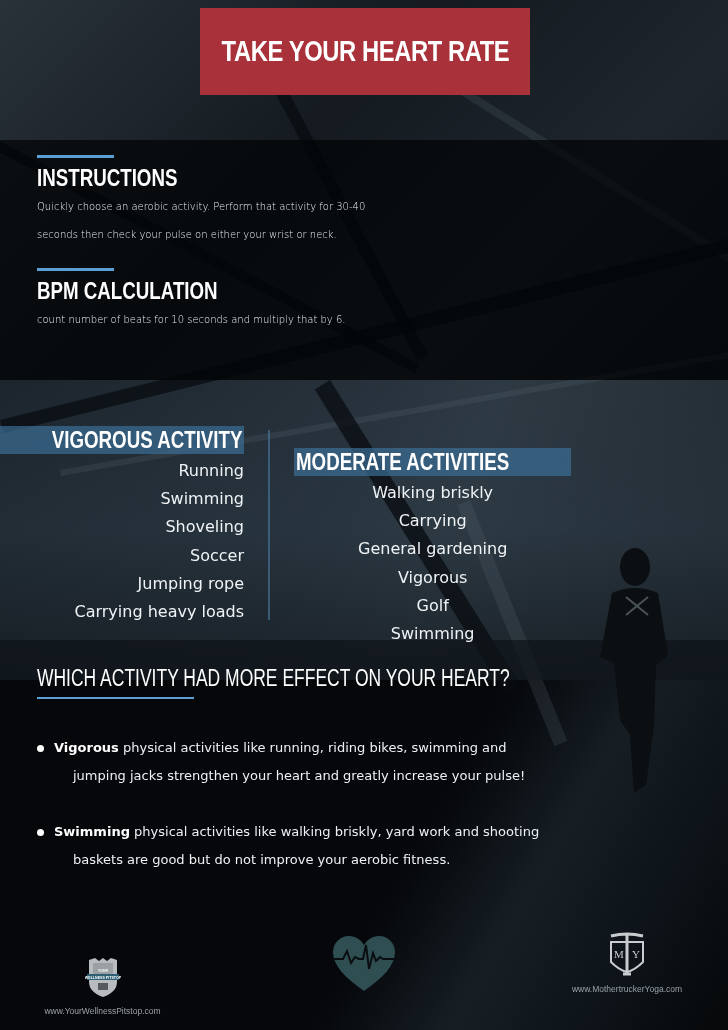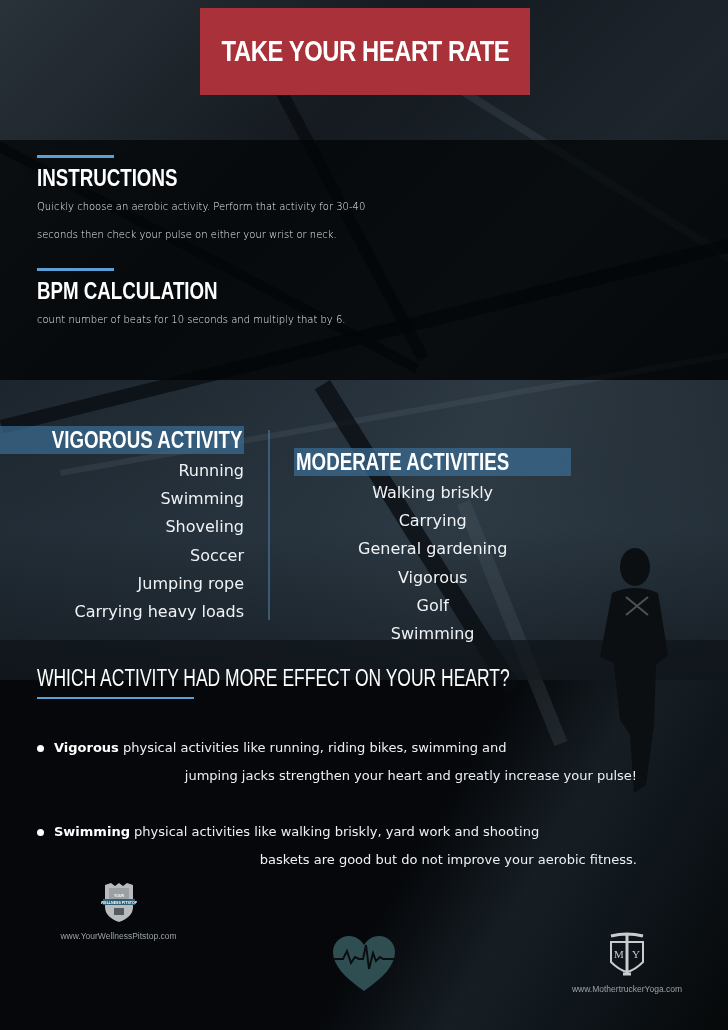--- a/index.html
+++ b/index.html
@@ -70,21 +70,21 @@
     .divider { position: absolute; left: 268px; top: 430px; width: 2px; height: 190px; background: rgba(80,130,170,0.55); }
 
     
     .question { position: absolute; left: 37px; top: 664px; }
     .question-title { font-size: 23px; color: #fff; transform: scaleX(0.76); font-weight: 400; line-height: 28px; }
     .question-line { width: 157px; height: 2px; background: #5aa0d6; margin-top: 5px; }
 
     .bullets { position: absolute; left: 37px; top: 734px; width: 600px; list-style: none; }
     .bullets li { position: relative; padding-left: 17px; font-size: 13px; line-height: 28px; color: #eef1f3; margin-bottom: 28px; }
     .bullets li .dot { position: absolute; left: 0; top: 11px; width: 7px; height: 7px; border-radius: 50%; background: #fff; }
-    .bullets li .indent { display: block; padding-left: 19px; text-align: right; }
+    .bullets li .indent { display: block; padding-left: 19px; }
     .bullets b { font-weight: 700; color: #fff; }
 
     
     .footer-item { position: absolute; text-align: center; }
     .footer-url { font-size: 8.5px; color: #9aa2a8; margin-top: 4px; white-space: nowrap; font-family: "Liberation Sans", sans-serif; }
   </style>
 </head>
 <body>
 
 <div class="bg">
@@ -168,21 +168,21 @@
     <b>Vigorous</b><span> physical activities like running, riding bikes, swimming and</span>
     <span class="indent">jumping jacks strengthen your heart and greatly increase your pulse!</span>
   </li>
   <li>
     <span class="dot"></span>
     <b>Swimming</b><span> physical activities like walking briskly, yard work and shooting</span>
     <span class="indent">baskets are good but do not improve your aerobic fitness.</span>
   </li>
 </ul>
 
-<div class="footer-item" style="left:40px;top:881px;width:125px;margin-left:16px;">
+<div class="footer-item" style="left:40px;top:956px;width:125px;">
   <svg width="36" height="42" viewBox="0 0 36 42">
     <path d="M4 4 L10 2 L14 5 L18 2 L22 5 L26 2 L32 4 L32 26 Q32 36 18 41 Q4 36 4 26 Z" fill="#b8bcbf"></path>
     <path d="M8 7 L28 7 L28 18 L8 18 Z" fill="#9aa0a4"></path>
     <rect x="2" y="18" width="32" height="6" fill="#2e5f74"></rect>
     <text x="18" y="22.8" font-size="3.6" text-anchor="middle" fill="#fff" font-family="Liberation Sans, sans-serif" font-weight="700">WELLNESS PITSTOP</text>
     <text x="18" y="16" font-size="3.4" text-anchor="middle" fill="#fff" font-family="Liberation Sans, sans-serif" font-weight="700">YOUR</text>
     <rect x="13" y="27" width="10" height="7" fill="#555b5f"></rect>
   </svg>
   <div class="footer-url">www.YourWellnessPitstop.com</div>
 </div>

